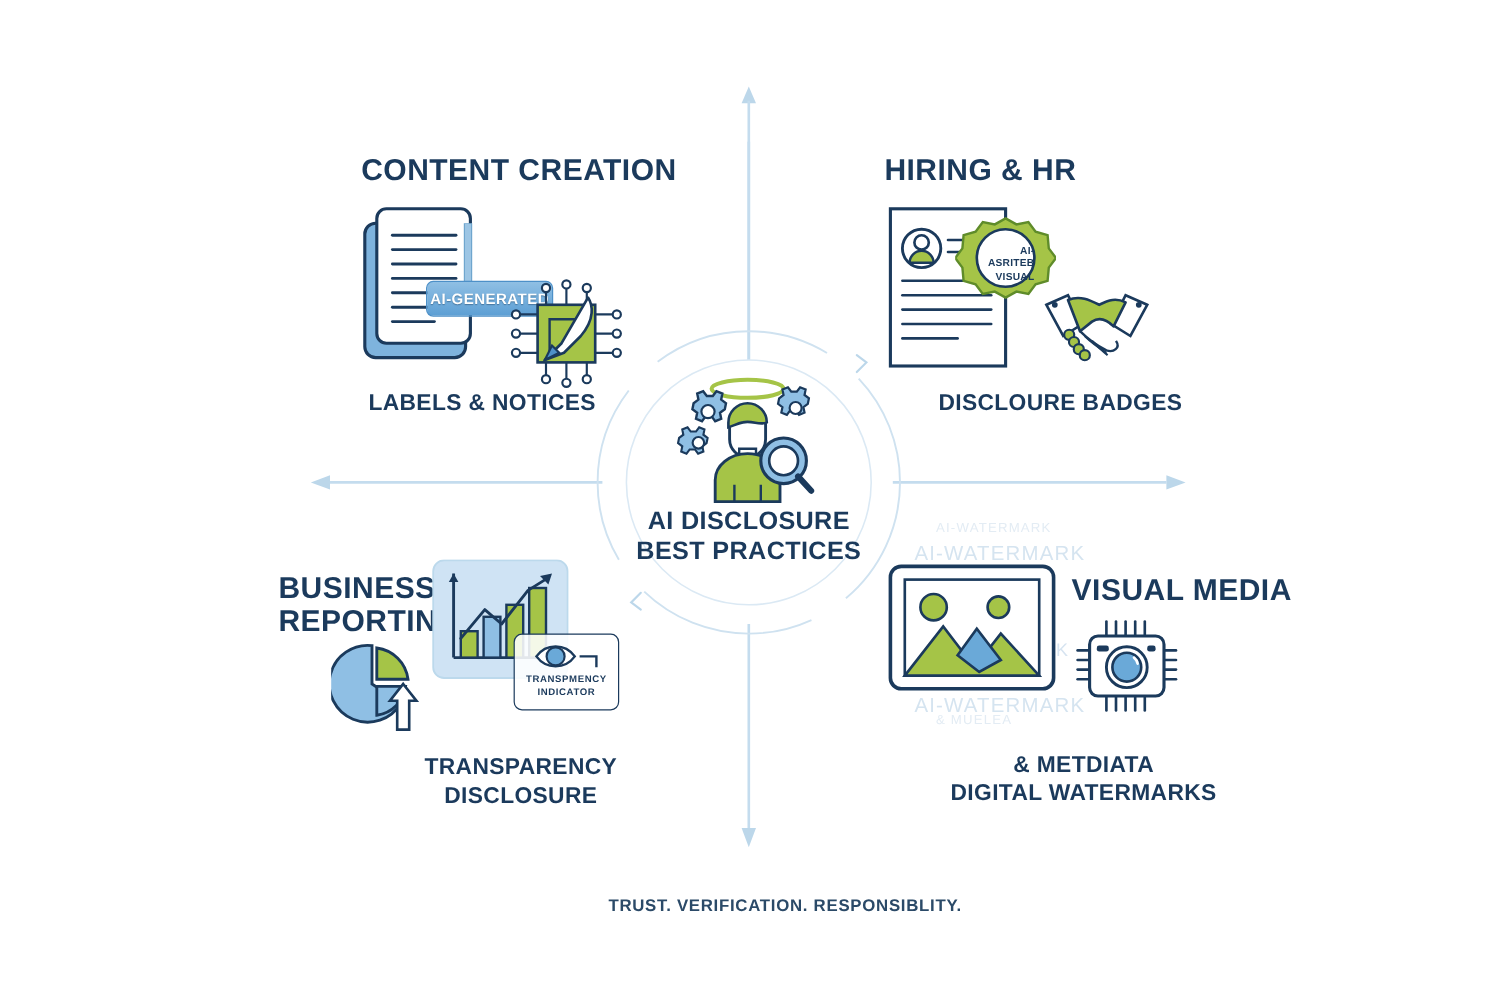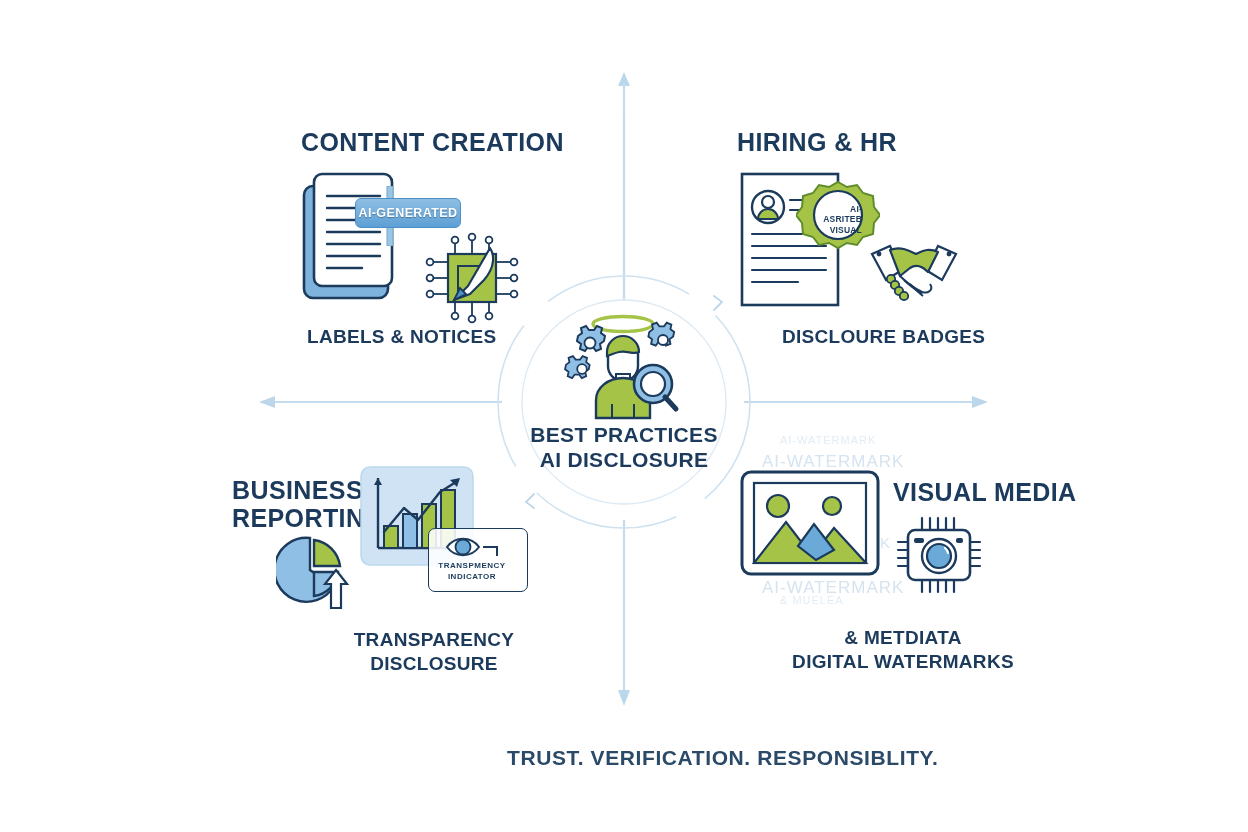--- a/index.html
+++ b/index.html
@@ -42,21 +42,21 @@
     font-size:21px;
     letter-spacing:0.3px;
     color:#1b3a5c;
     text-align:center;
     line-height:1.2;
     white-space:nowrap;
   }
   .tagline{
     font-family:"Liberation Sans",sans-serif;
     font-weight:bold;
-    font-size:21px;
+    font-size:14px;
     letter-spacing:0.6px;
     color:#2b4a68;
     white-space:nowrap;
   }
   .wm-text{
     font-family:"Liberation Sans",sans-serif;
     font-weight:normal;
     letter-spacing:1px;
     white-space:nowrap;
     user-select:none;
@@ -136,21 +136,21 @@
     </g>
   </svg>
 
   <div class="abs" style="left:355px;top:198px;">
     <svg style="position:absolute;left:28px;top:-12px;" width="14" height="60" viewBox="0 0 14 60">
       <rect x="4" y="0" width="6" height="60" fill="#9cc5e4" stroke="#6fa6ce" stroke-width="1"></rect>
     </svg>
     <div style="position:relative;width:104px;height:28px;border-radius:6px;
                 background:linear-gradient(180deg,#8fbfe4,#5d9fd4);
                 border:1.5px solid #4d90c8;
-                display:flex;align-items:center;justify-content:center;">
+                display:flex;align-items:center;justify-content:center;margin-top:36px;">
       <span class="ai-gen-chip">AI-GENERATED</span>
     </div>
   </div>
 
   <svg class="abs" style="left:424px;top:232px;" width="96" height="92" viewBox="0 0 96 92">
     <g stroke="#1b3a5c" stroke-width="1.8" fill="none">
       <line x1="48" y1="6" x2="48" y2="22"></line>
         <circle cx="48" cy="5" r="3.4" fill="#fff"></circle>
       <line x1="31" y1="10" x2="31" y2="24"></line>
         <circle cx="31" cy="8" r="3.4" fill="#fff"></circle>
@@ -251,22 +251,22 @@
     <path d="M44 106 v-18 a27 22 0 0 1 54 0 v18 z" fill="#a5c447" stroke="#1b3a5c" stroke-width="2.4"></path>
     <line x1="60" y1="92" x2="60" y2="106" stroke="#1b3a5c" stroke-width="2"></line>
     <line x1="82" y1="92" x2="82" y2="106" stroke="#1b3a5c" stroke-width="2"></line>
 
     <circle cx="101" cy="72" r="19" fill="#8fbfe4" stroke="#1b3a5c" stroke-width="2.6"></circle>
     <circle cx="101" cy="72" r="12" fill="#ffffff" stroke="#1b3a5c" stroke-width="2.2"></circle>
     <line x1="113" y1="85" x2="124" y2="97" stroke="#1b3a5c" stroke-width="5" stroke-linecap="round"></line>
   </svg>
 
   <div class="abs hub-label" style="left:474px;top:422px;width:300px;">
+    <div>AI DISCLOSURE</div>
     <div>BEST PRACTICES</div>
-    <div>AI DISCLOSURE</div>
   </div>
 
   <div class="abs quad-title" style="left:232px;top:476px;text-align:left;">
     <div>BUSINESS</div>
     <div>REPORTING</div>
   </div>
 
   <svg class="abs" style="left:276px;top:534px;" width="76" height="72" viewBox="0 0 76 72">
     <path d="M34 36 L34 4 A32 32 0 1 0 58 52 Z" fill="#8fbfe4" stroke="#1b3a5c" stroke-width="2.4"></path>
     <path d="M38 6 A30 30 0 0 1 64 32 L38 32 Z" fill="#a5c447" stroke="#1b3a5c" stroke-width="2.4"></path>
@@ -283,21 +283,21 @@
     <path d="M18 12 l-4 7 h8 z" fill="#1b3a5c"></path>
     <rect x="24" y="60" width="14" height="22" fill="#a5c447" stroke="#1b3a5c" stroke-width="2"></rect>
     <rect x="43" y="48" width="14" height="34" fill="#8fbfe4" stroke="#1b3a5c" stroke-width="2"></rect>
     <rect x="62" y="38" width="14" height="44" fill="#a5c447" stroke="#1b3a5c" stroke-width="2"></rect>
     <rect x="81" y="24" width="14" height="58" fill="#a5c447" stroke="#1b3a5c" stroke-width="2"></rect>
     <polyline points="24,66 44,42 58,54 80,26 96,16" fill="none" stroke="#1b3a5c" stroke-width="2.4" stroke-linecap="round" stroke-linejoin="round"></polyline>
     <path d="M100 12 l-10 2 l7 7 z" fill="#1b3a5c"></path>
   </svg>
 
   <div class="abs" style="left:428px;top:528px;width:86px;height:62px;
-              background:rgba(255,255,255,0.88);border:1.6px solid #1b3a5c;border-radius:7px;padding-left:12px;">
+              background:rgba(255,255,255,0.88);border:1.6px solid #1b3a5c;border-radius:7px;">
     <svg style="position:absolute;left:16px;top:5px;" width="58" height="26" viewBox="0 0 58 26">
       <path d="M2 13 C10 2 26 2 34 13 C26 24 10 24 2 13 Z" fill="#ffffff" stroke="#1b3a5c" stroke-width="2"></path>
       <circle cx="18" cy="13" r="7.5" fill="#6aa9d8" stroke="#1b3a5c" stroke-width="1.8"></circle>
       <path d="M38 13 h14 v9" fill="none" stroke="#1b3a5c" stroke-width="2"></path>
     </svg>
     <div style="position:absolute;left:0;top:32px;width:86px;">
       <div class="ti-text">TRANSPMENCY</div>
       <div class="ti-text">INDICATOR</div>
     </div>
   </div>

